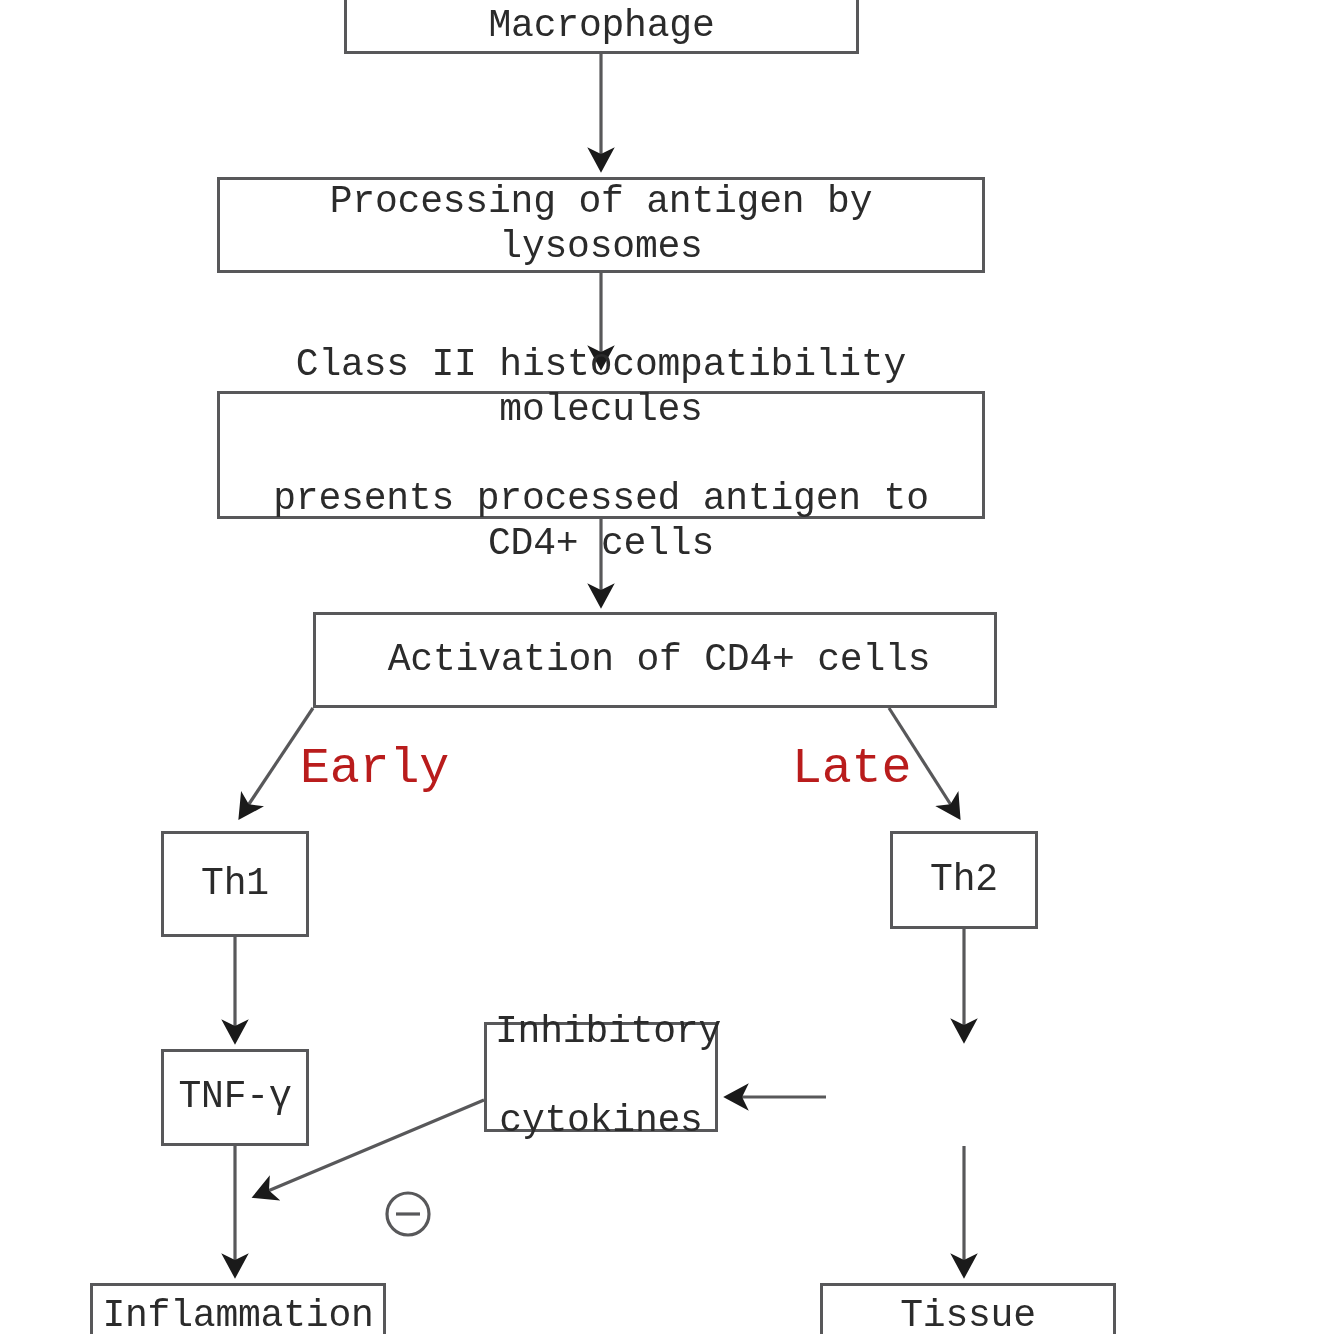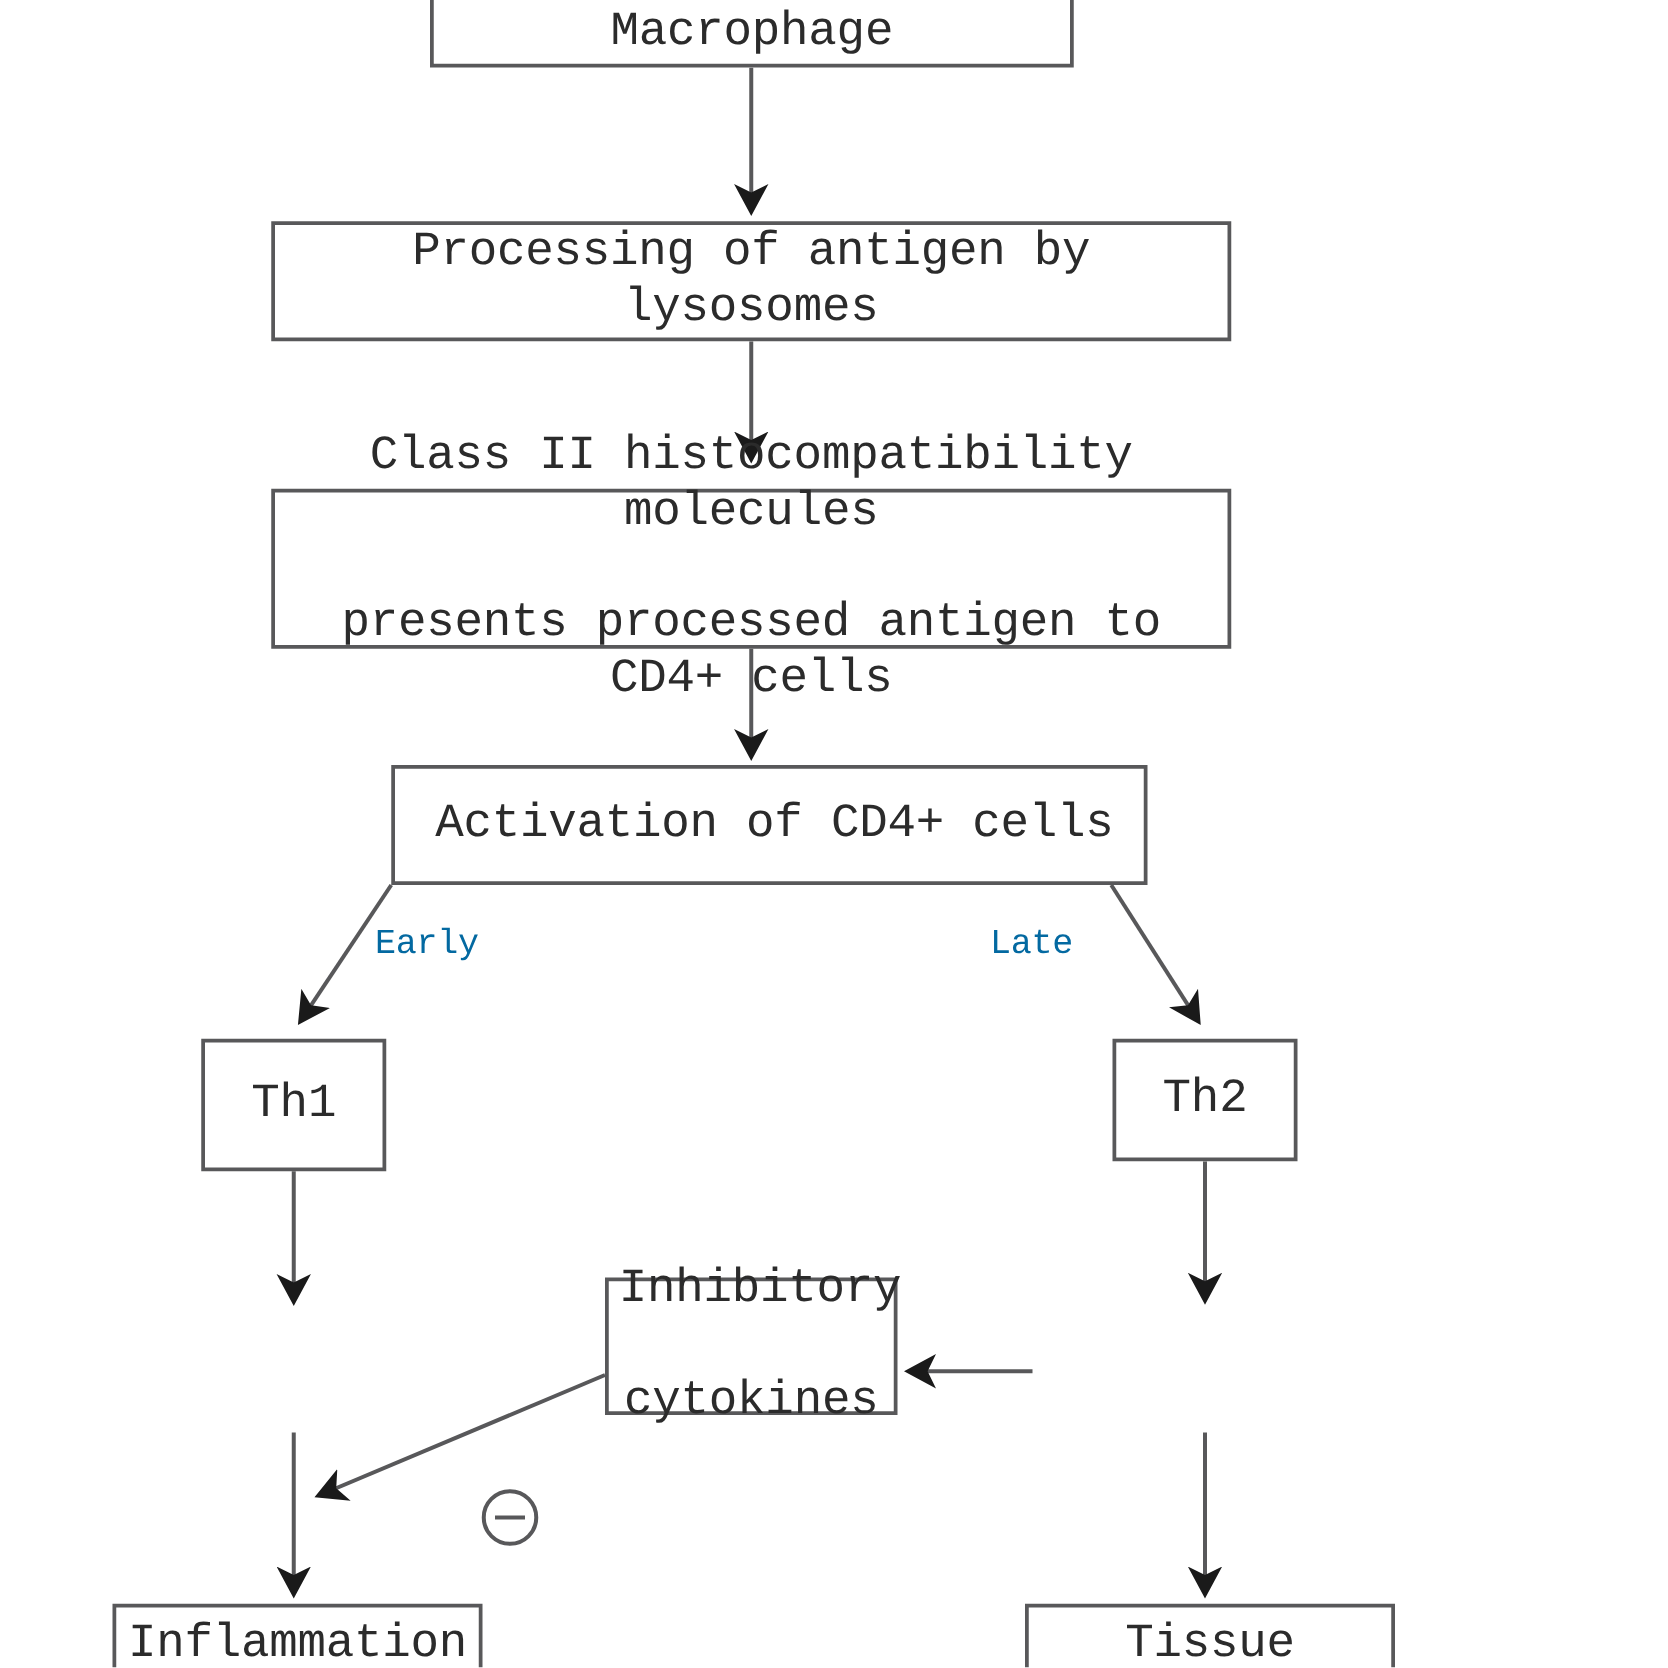--- a/index.html
+++ b/index.html
@@ -33,31 +33,31 @@
     text-align: center;
     color: #2b2b2b;
     font-size: 38px;
     line-height: 1.18;
     letter-spacing: -0.2px;
     padding: 0 8px;
   }
   .node span { display: block; width: 100%; }
   .edge-label {
     position: absolute;
-    color: #0369a1;
-    font-size: 28px;
+    color: #b91c1c;
+    font-size: 50px;
     white-space: nowrap;
     letter-spacing: -0.2px;
   }
 
   
   #node-macrophage      { left:344px;  top:-56px;  width:515px; height:110px; align-items:flex-end; padding-bottom:2px; }
   #node-processing      { left:217px;  top:177px;  width:768px; height:96px;text-align:center;  }
   #node-classii         { left:217px;  top:391px;  width:768px; height:128px; }
-  #node-activation      { left:313px;  top:612px;  width:605px; height:96px;padding-left:16px;  }
+  #node-activation      { left:313px;  top:612px;  width:684px; height:96px;padding-left:16px;  }
   #node-th1             { left:161px;  top:831px;  width:148px; height:106px;  }
   #node-th2             { left:890px;  top:831px;  width:148px; height:98px;  }
   #node-tnf             { left:161px;  top:1049px; width:148px; height:97px;  }
   #node-inhibitory      { left:484px;  top:1022px; width:234px; height:110px; }
   #node-il10            { left:826px;  top:1048px; width:280px; height:98px;  }
   #node-inflammation    { left:90px;   top:1283px; width:296px; height:110px; align-items:flex-start; padding-top:8px; }
   #node-scarring        { left:820px;  top:1283px; width:296px; height:110px; align-items:flex-start; padding-top:8px; }
 
   #label-early { left:300px; top:740px; }
   #label-late  { left:792px; top:740px; }
@@ -125,20 +125,23 @@
   </div>
 
   <div class="node" id="node-th1">
     <span>Th1</span>
   </div>
 
   <div class="node" id="node-th2">
     <span>Th2</span>
   </div>
 
+  <div class="node" id="node-tnf">
+    <span>TNF-γ</span>
+  </div>
 
   <div class="node" id="node-inhibitory">
     <span>
       <span>Inhibitory</span><br>
       <span>cytokines</span>
     </span>
   </div>
 
 
   <div class="node" id="node-inflammation">

